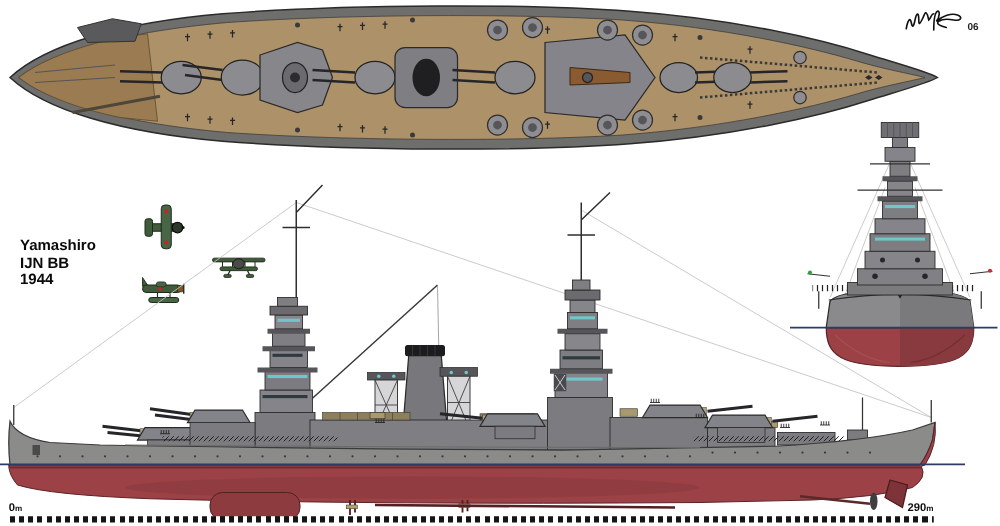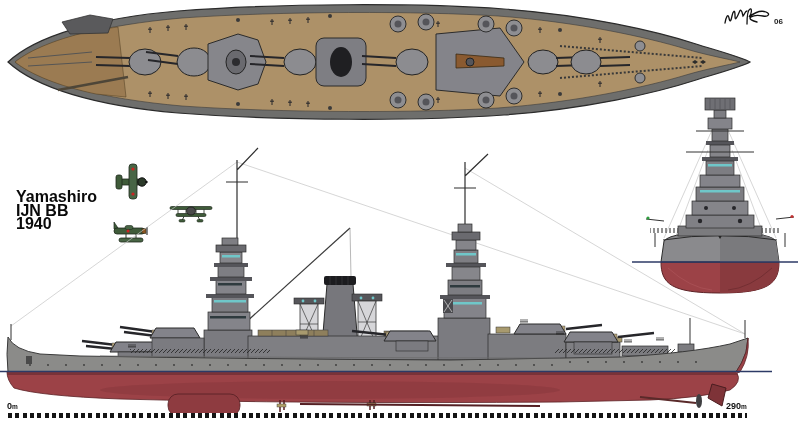--- a/index.html
+++ b/index.html
@@ -1,20 +1,20 @@
 <!DOCTYPE html>
 <html><head>
 <meta charset="utf-8">
 <style>
   html,body{margin:0;padding:0;background:#fff;}
   .canvas{position:relative;width:800px;height:421px;background:#ffffff;overflow:hidden;
           font-family:"Liberation Sans",sans-serif;}
   svg{position:absolute;display:block;}
   .title-block{position:absolute;left:16px;top:190px;color:#0a0a0a;
-               font-weight:bold;font-size:16px;line-height:13.5px;white-space:nowrap;}
+               font-weight:bold;font-size:12px;line-height:13.5px;white-space:nowrap;}
   .sig-year{position:absolute;left:758px;top:17px;font-size:8px;font-weight:bold;color:#222;padding-left:16px;}
   .scale-label{position:absolute;top:401px;font-size:9px;font-weight:bold;color:#111;white-space:nowrap;}
   .scale-label .unit{font-size:6.5px;font-weight:bold;}
   #lbl-0{left:7px;}
   #lbl-210{left:726px;}
   .ruler{position:absolute;left:8px;top:413px;width:739px;height:5px;
          background:repeating-linear-gradient(90deg,#141414 0 4px,#ffffff 4px 7.3px);}
 </style>
 </head>
 <body>
@@ -114,21 +114,21 @@
 
   <svg style="left:718px;top:4px" width="80" height="32" viewBox="718 4 80 32">
     <path d="M725 23c1-6 3-10 4-5s2 3 3-2 3-7 3-1 1 4 3 0 2-7 4-3l1 4c2-2 2-5 4-5" fill="none" stroke="#111" stroke-width="1.3" stroke-linecap="round"></path>
     <path d="M747 24c0-8 1-14 3-15s2 5-1 8c5-4 12-7 17-5s2 5-3 4-9-1-12 1 2 4 6 5" fill="none" stroke="#111" stroke-width="1.3" stroke-linecap="round"></path>
   </svg>
   <div class="sig-year">06</div>
 
   <div class="title-block">
     <div>Yamashiro</div>
     <div>IJN BB</div>
-    <div>1940</div>
+    <div>1944</div>
   </div>
 
   <svg style="left:100px;top:158px" width="120" height="92" viewBox="100 158 120 92">
 
     <g>
       <rect x="117" y="179" width="27" height="6" rx="3" fill="#3f5b39" stroke="#1e2a1c" stroke-width="0.8"></rect>
       <rect x="129" y="164" width="8" height="35" rx="3" fill="#486545" stroke="#1e2a1c" stroke-width="0.8"></rect>
       <rect x="116" y="175" width="6" height="14" rx="2" fill="#3f5b39" stroke="#1e2a1c" stroke-width="0.8"></rect>
       <circle cx="142" cy="182" r="4.2" fill="#2c3a2a" stroke="#111"></circle>
       <circle cx="146.5" cy="182" r="1.2" fill="#111"></circle>

